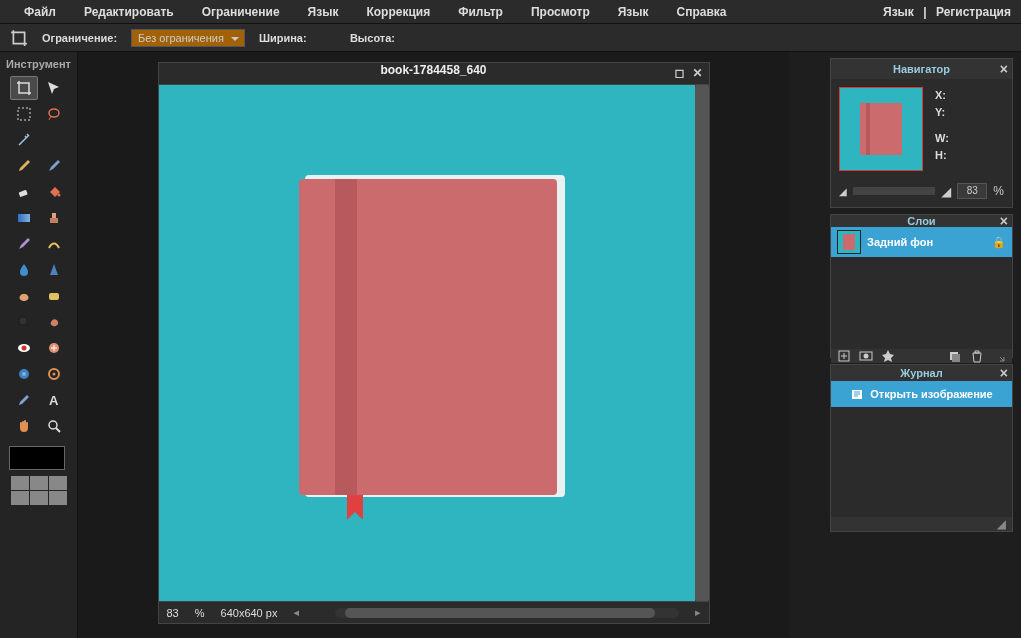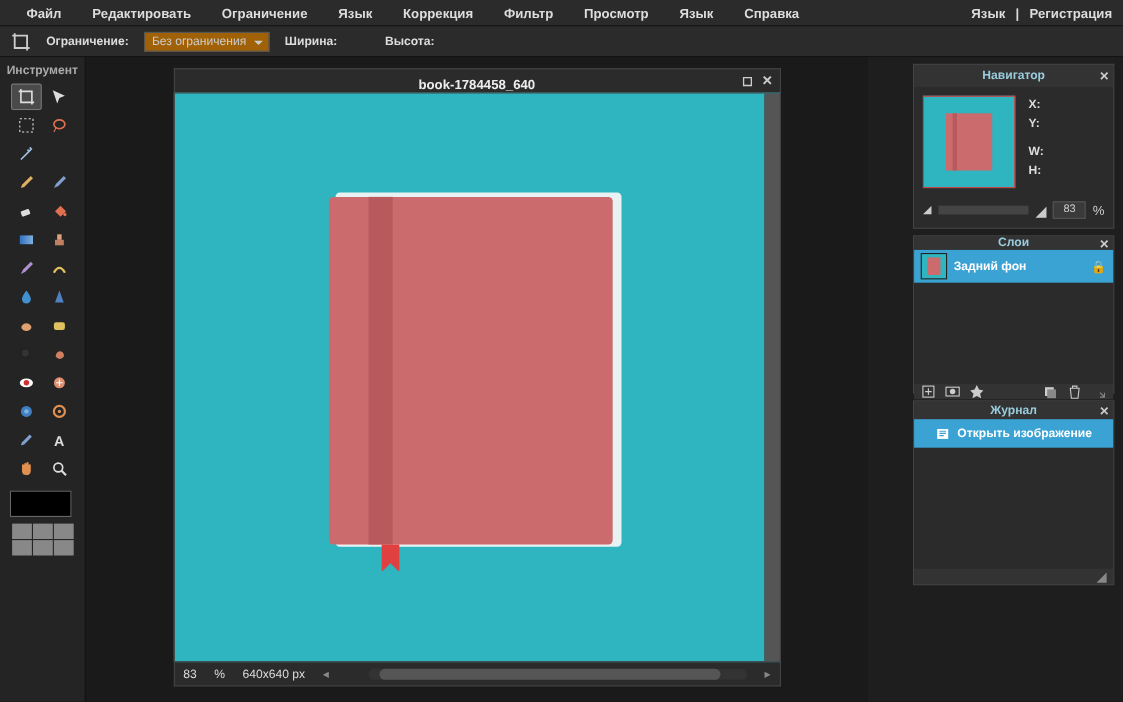--- a/index.html
+++ b/index.html
@@ -26,21 +26,21 @@
 .tool { width: 28px; height: 24px; display: flex; align-items: center; justify-content: center; cursor: pointer; border-radius: 2px; }
 .tool.active { background: #4a4a4a; border: 1px solid #777; }
 .tool svg { width: 16px; height: 16px; }
 .swatch-area { margin-top: 6px; width: 60px; }
 .swatch { width: 56px; height: 24px; background: #000; border: 1px solid #666; }
 .palette { margin-top: 6px; display: grid; grid-template-columns: repeat(3, 18px); grid-template-rows: repeat(2, 14px); gap: 1px; }
 .palette div { background: #888; }
 
 .canvas-area { flex: 1; background: #1a1a1a; position: relative; display: flex; justify-content: center; }
 .doc-window { margin-top: 10px; width: 552px; height: 562px; background: #1a1a1a; display: flex; flex-direction: column; }
-.doc-title { height: 22px; background: #2b2b2b; display: flex; align-items: flex-end; justify-content: center; color: #eee; font-weight: bold; font-size: 12px; position: relative; border: 1px solid #444; border-bottom: none; }
+.doc-title { height: 22px; background: #2b2b2b; display: flex; align-items: flex-start; justify-content: center; color: #eee; font-weight: bold; font-size: 12px; position: relative; border: 1px solid #444; border-bottom: none; }
 .doc-title .wbtn { position: absolute; right: 4px; top: 3px; display: flex; gap: 4px; }
 .doc-title .wbtn span { width: 14px; height: 14px; display: inline-flex; align-items: center; justify-content: center; color: #ccc; cursor: pointer; font-size: 12px; }
 .doc-body { flex: 1; background: #2eb5c0; position: relative; border: 1px solid #444; overflow: hidden; }
 .book { position: absolute; left: 140px; top: 94px; width: 262px; height: 320px; }
 .book .shadow { position: absolute; left: 6px; top: -4px; width: 260px; height: 322px; background: #e8f2f2; border-radius: 4px; }
 .book .cover { position: absolute; left: 0; top: 0; width: 258px; height: 316px; background: #cc6b6e; border-radius: 4px; }
 .book .spine { position: absolute; left: 36px; top: 0; width: 22px; height: 316px; background: #b85a5d; }
 .book .ribbon { position: absolute; left: 48px; top: 316px; width: 16px; height: 24px; background: #e04040; }
 .book .ribbon::after { content: ""; position: absolute; bottom: -1px; left: 0; border: 8px solid transparent; border-bottom-color: #2eb5c0; }
 .vscroll { position: absolute; right: 0; top: 0; width: 14px; height: 100%; background: #333; }

